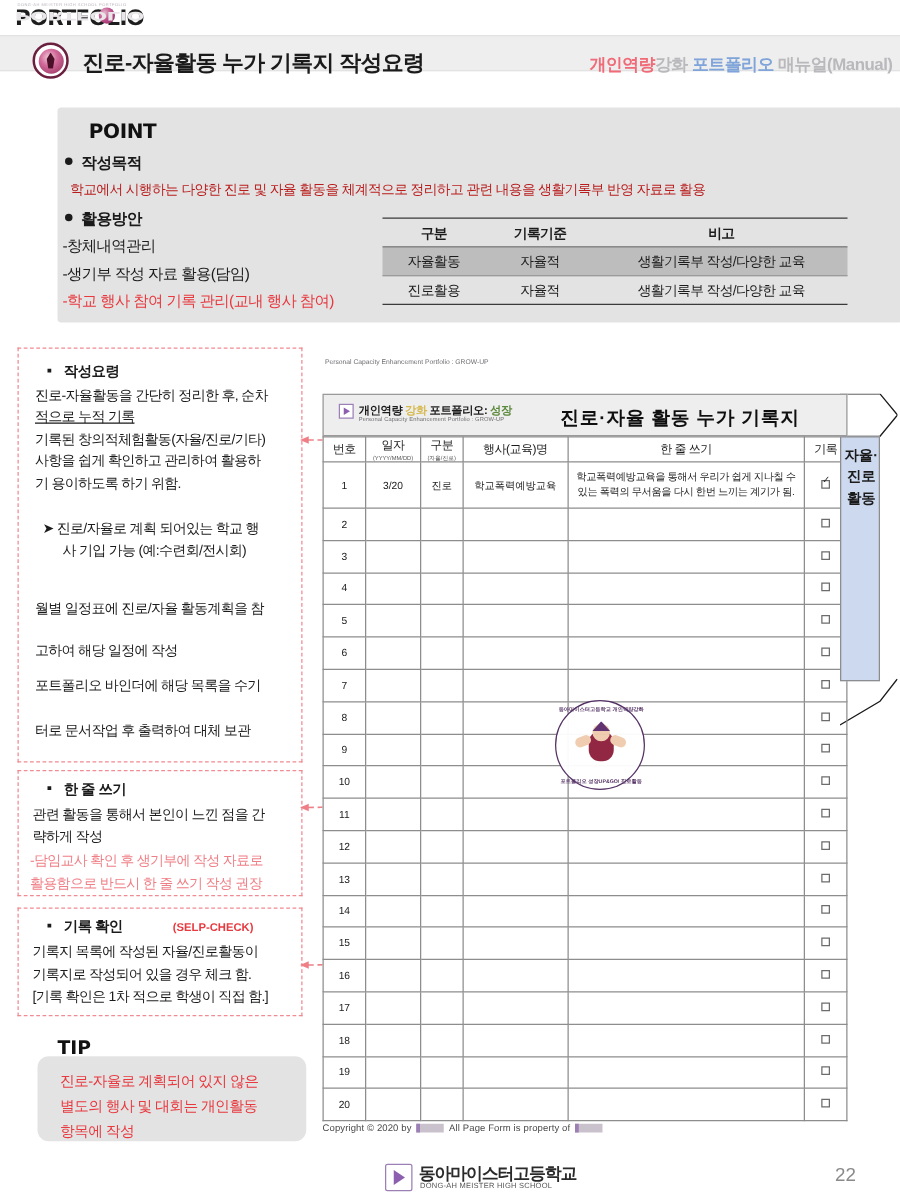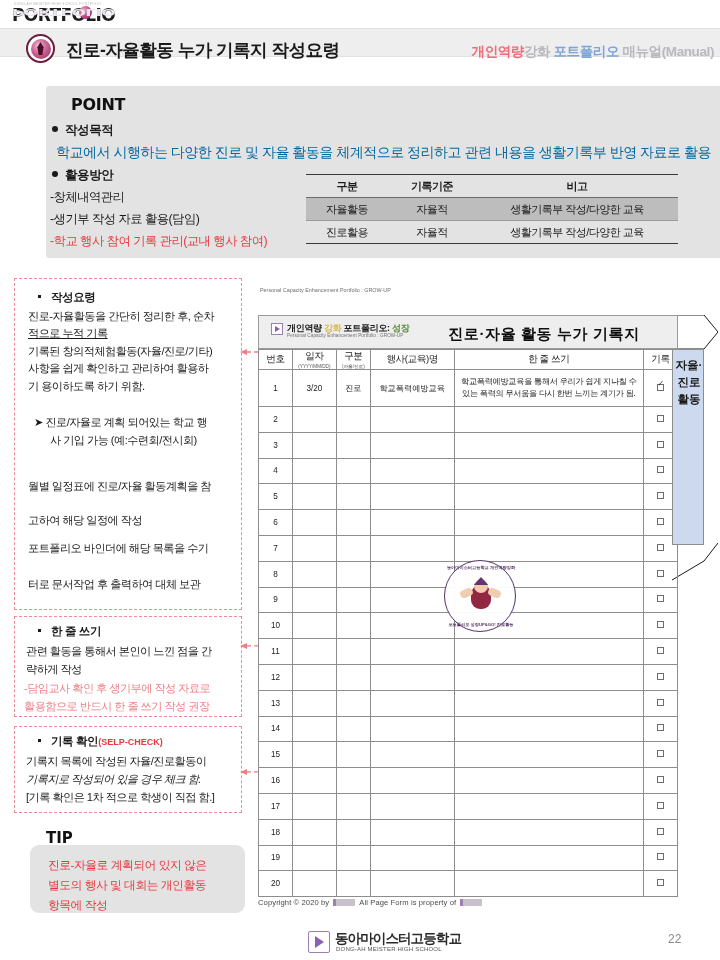--- a/index.html
+++ b/index.html
@@ -42,21 +42,21 @@
   .t-blue { color:#7fa4d9; }
 
   
   .pointpanel { position:absolute; left:22px; top:86px; width:676px; height:172px;
                 background:#e3e3e3; border-radius:3px;margin-left:24px; }
   .point-title { position:absolute; left:25px; top:9px; font-size:16px; font-weight:bold;
                  color:#111; font-family:"DejaVu Sans", sans-serif; letter-spacing:-0.3px; }
   .bullet-row { position:absolute; font-size:12.5px; font-weight:bold; color:#1b1b1b; letter-spacing:-0.4px; }
   .bullet-row .dot { display:inline-block; width:6px; height:6px; border-radius:50%;
                      background:#1b1b1b; margin-right:7px; vertical-align:2px; }
-  .para { position:absolute; font-size:14px; color:#0369a1; letter-spacing:-0.5px; white-space:nowrap; }
+  .para { position:absolute; font-size:11px; color:#b91c1c; letter-spacing:-0.5px; white-space:nowrap; }
   .dash-line { position:absolute; font-size:12.3px; color:#1b1b1b; letter-spacing:-0.5px; white-space:nowrap; }
   .dash-line.red { color:#e8393f; }
 
   
   .ptable { position:absolute; left:306px; top:174px; width:372px;
             border-collapse:collapse; font-size:11px; letter-spacing:-0.5px; }
   .ptable th, .ptable td { text-align:center; padding:3.5px 2px; color:#1b1b1b; }
   .ptable thead th { font-weight:bold; border-top:1.6px solid #3a3a3a; border-bottom:1px solid #6d6d6d; }
   .ptable .row-shaded td { background:#bdbdbd; border-bottom:1px solid #9a9a9a; }
   .ptable .row-plain td { border-bottom:1.6px solid #3a3a3a; }
@@ -66,21 +66,21 @@
   
   .annobox { position:absolute; border:1.6px dashed #f08a93; background:#fff; }
   .anno-head { position:absolute; font-size:11.5px; font-weight:bold; color:#1b1b1b; letter-spacing:-0.4px; }
   .anno-head .sq { display:inline-block; width:3px; height:3px; background:#1b1b1b;
                    vertical-align:3px; margin-right:10px; }
   .anno-head .sub { color:#e8393f; font-size:9px; }
   .anno-line { position:absolute; font-size:11.2px; color:#1b1b1b; letter-spacing:-0.55px; white-space:nowrap; }
   .anno-line.red { color:#ef7f86; }
   .anno-line .u  { text-decoration:underline; }
   .anno-line .ur { color:#e8393f; text-decoration:underline; }
-  .anno-small { font-size:8.6px; font-weight:bold; letter-spacing:0px; }
+  .anno-small { font-size:8.6px; font-weight:bold; letter-spacing:0px;padding-left:40px; }
 
   
   .tip-title { position:absolute; left:46px; top:829px; font-size:15px; font-weight:bold;
                color:#111; font-family:"DejaVu Sans", sans-serif; }
   .tipbox { position:absolute; left:30px; top:845px; width:215px; height:68px;
             background:#e3e3e3; border-radius:9px; }
   .tip-line { position:absolute; font-size:11.8px; color:#e8393f; letter-spacing:-0.5px; white-space:nowrap; }
 
   
   .doc { position:absolute; left:258px; top:297px; width:420px; height:600px; background:#fff; }
@@ -154,21 +154,21 @@
   
   .school { position:absolute; left:308px; top:930px; width:200px; height:26px; }
   .sc-icon { position:absolute; left:0; top:1px; width:22px; height:22px; background:#fff;
              border:1.3px solid #9b7fb5; border-radius:2px;
              display:flex; align-items:center; justify-content:center; }
   .sc-icon i { width:0; height:0; border-left:9px solid #8d5fb0;
                border-top:6px solid transparent; border-bottom:6px solid transparent; }
   .sc-k { position:absolute; left:27px; top:0px; font-size:13.5px; font-weight:bold;
           color:#2a2a2a; letter-spacing:-0.9px; white-space:nowrap; }
   .sc-e { position:absolute; left:28px; top:16px; font-size:6px; color:#555; letter-spacing:0.2px; white-space:nowrap; }
-  .pageno { position:absolute; left:668px; top:932px; font-size:12px; color:#8a8a8a; }
+  .pageno { position:absolute; left:668px; top:932px; font-size:15px; color:#8a8a8a; }
 
   
   .leader { position:absolute; pointer-events:none; }
   .dot-red { position:absolute; width:8px; height:8px; border-radius:50%; background:#ef7f86; }
 </style>
 </head>
 <body>
 
 <div class="page">
 
@@ -257,21 +257,21 @@
   <div class="anno-line" style="left:26px; top:644px;">관련 활동을 통해서 본인이 느낀 점을 간</div>
   <div class="anno-line" style="left:26px; top:662px;">략하게 작성</div>
   <div class="anno-line red" style="left:24px; top:699px;">활용함으로 반드시 한 줄 쓰기 작성 권장</div>
   <div class="anno-line red" style="left:24px; top:681px;">-담임교사 확인 후 생기부에 작성 자료로</div>
 
   <div class="annobox" style="left:14px; top:726px; width:228px; height:87px;"></div>
   <div class="anno-head" style="left:38px; top:734px;">
     <span class="sq"></span><span>기록 확인</span><span class="sub anno-small">(SELP-CHECK)</span>
   </div>
   <div class="anno-line" style="left:26px; top:754px;">기록지 목록에 작성된 자율/진로활동이</div>
-  <div class="anno-line" style="left:26px; top:772px;font-style:italic;">기록지로 작성되어 있을 경우 체크 함.</div>
+  <div class="anno-line" style="left:26px; top:772px;">기록지로 작성되어 있을 경우 체크 함.</div>
   <div class="anno-line" style="left:26px; top:790px;">[기록 확인은 1차 적으로 학생이 직접 함.]</div>
 
   <div class="tip-title">TIP</div>
   <div class="tipbox"></div>
   <div class="tip-line" style="left:48px; top:858px;">진로-자율로 계획되어 있지 않은</div>
   <div class="tip-line" style="left:48px; top:878px;">별도의 행사 및 대회는 개인활동</div>
   <div class="tip-line" style="left:48px; top:898px;">항목에 작성</div>
 
   <svg class="leader" style="left:0; top:0; width:720px; height:960px;">
     <path d="M 246 352 L 272 352" stroke="#ef7f86" stroke-width="1.3" fill="none" stroke-dasharray="5,3"></path>

